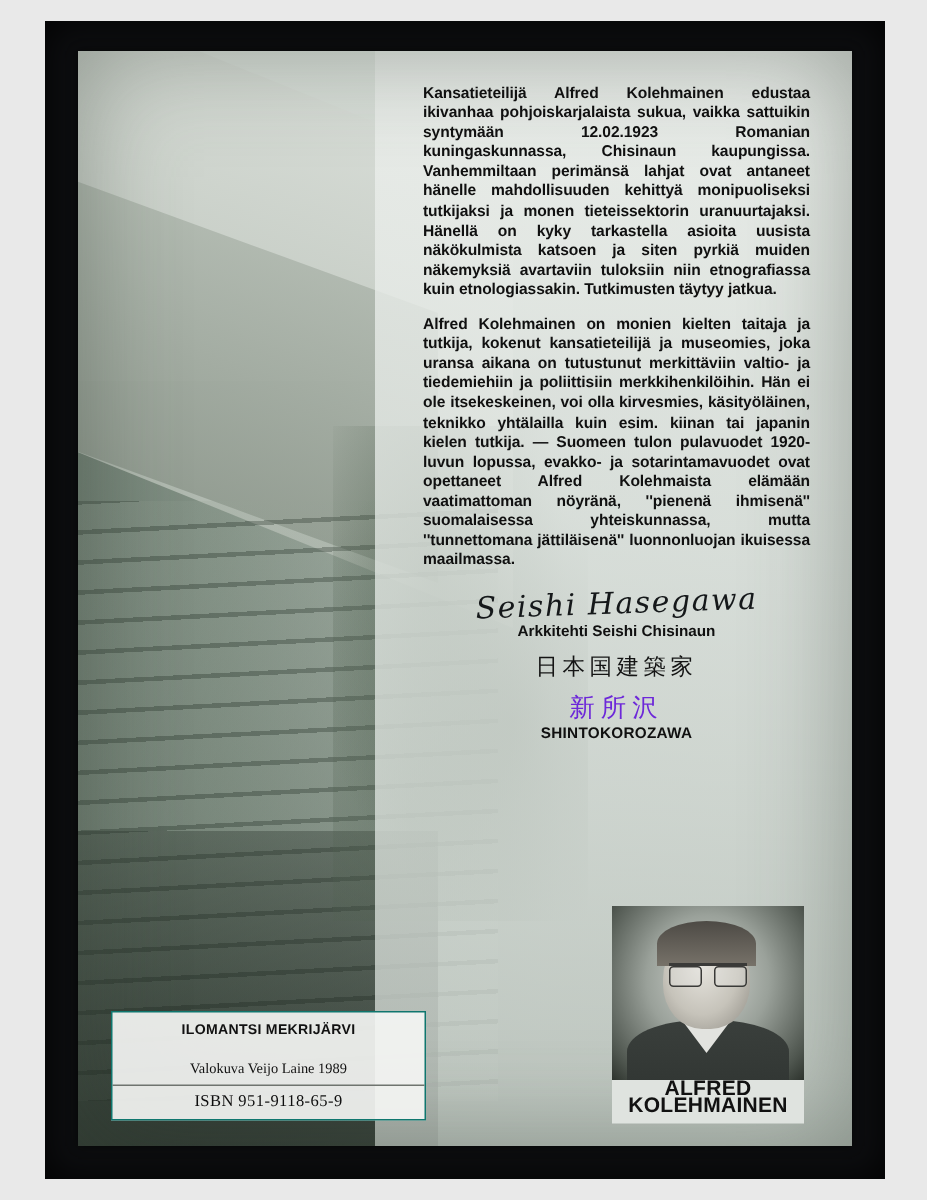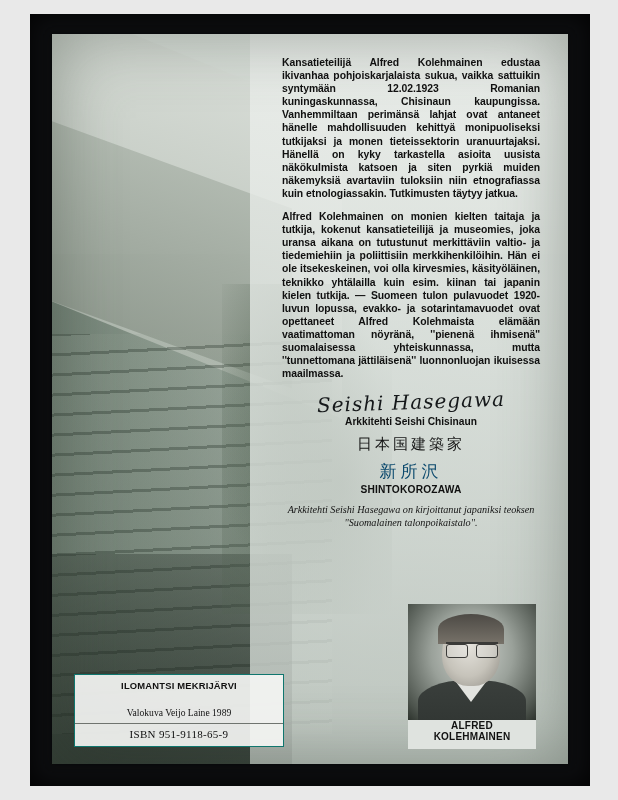--- a/index.html
+++ b/index.html
@@ -178,21 +178,21 @@
     font-family: "DejaVu Sans", sans-serif;
     font-size: 15px;
     letter-spacing: 3px;
     color: #141414;
     margin: 2px 0 1px 0;
   }
   .kanji-sm {
     font-family: "DejaVu Sans", sans-serif;
     font-size: 17px;
     letter-spacing: 4px;
-    color: #0c4a6e;
+    color: #6d28d9;
     margin: 6px 0 1px 0;
   }
   .romaji {
     font-size: 10.2px;
     font-weight: 700;
     letter-spacing: 0.2px;
     margin-bottom: 6px;
   }
   .note {
     font-family: "Liberation Serif", serif;
@@ -267,21 +267,21 @@
     width: 30px; height: 20px;
     background: #e2e3df;
     clip-path: polygon(50% 100%, 0 0, 100% 0);
   }
   .portrait-caption {
     position: absolute;
     left: 0;
     top: 116px;
     width: 128px;
     text-align: center;
-    font-size: 10px;
+    font-size: 14px;
     font-weight: 700;
     line-height: 11px;
     color: #111;
     letter-spacing: 0.2px;
   }
 
   
   .credits {
     position: absolute;
     left: 22px;
@@ -338,21 +338,20 @@
     <div class="textcol">
       <p class="para">Kansatieteilijä Alfred Kolehmainen edustaa ikivanhaa pohjoiskarjalaista sukua, vaikka sattuikin syntymään 12.02.1923 Romanian kuningaskunnassa, Chisinaun kaupungissa. Vanhemmiltaan perimänsä lahjat ovat antaneet hänelle mahdollisuuden kehittyä monipuoliseksi tutkijaksi ja monen tieteissektorin uranuurtajaksi. Hänellä on kyky tarkastella asioita uusista näkökulmista katsoen ja siten pyrkiä muiden näkemyksiä avartaviin tuloksiin niin etnografiassa kuin etnologiassakin. Tutkimusten täytyy jatkua.</p>
       <p class="para">Alfred Kolehmainen on monien kielten taitaja ja tutkija, kokenut kansatieteilijä ja museomies, joka uransa aikana on tutustunut merkittäviin valtio- ja tiedemiehiin ja poliittisiin merkkihenkilöihin. Hän ei ole itsekeskeinen, voi olla kirvesmies, käsityöläinen, teknikko yhtälailla kuin esim. kiinan tai japanin kielen tutkija. — Suomeen tulon pulavuodet 1920-luvun lopussa, evakko- ja sotarintamavuodet ovat opettaneet Alfred Kolehmaista elämään vaatimattoman nöyränä, ''pienenä ihmisenä'' suomalaisessa yhteiskunnassa, mutta ''tunnettomana jättiläisenä'' luonnonluojan ikuisessa maailmassa.</p>
 
       <div class="sigblock">
         <div class="signature">Seishi Hasegawa</div>
         <div class="sig-caption">Arkkitehti Seishi Chisinaun</div>
         <div class="kanji">日本国建築家</div>
         <div class="kanji-sm">新所沢</div>
         <div class="romaji">SHINTOKOROZAWA</div>
-        <div class="note">Arkkitehti Seishi Hasegawa on kirjoittanut japaniksi teoksen ''Suomalainen talonpoikaistalo''.</div>
       </div>
     </div>
 
     <div class="portrait-wrap">
       <div class="portrait">
         <div class="p-body"></div>
         <div class="p-collar"></div>
         <div class="p-head"></div>
         <div class="p-hair"></div>
         <div class="p-glasses"></div>

